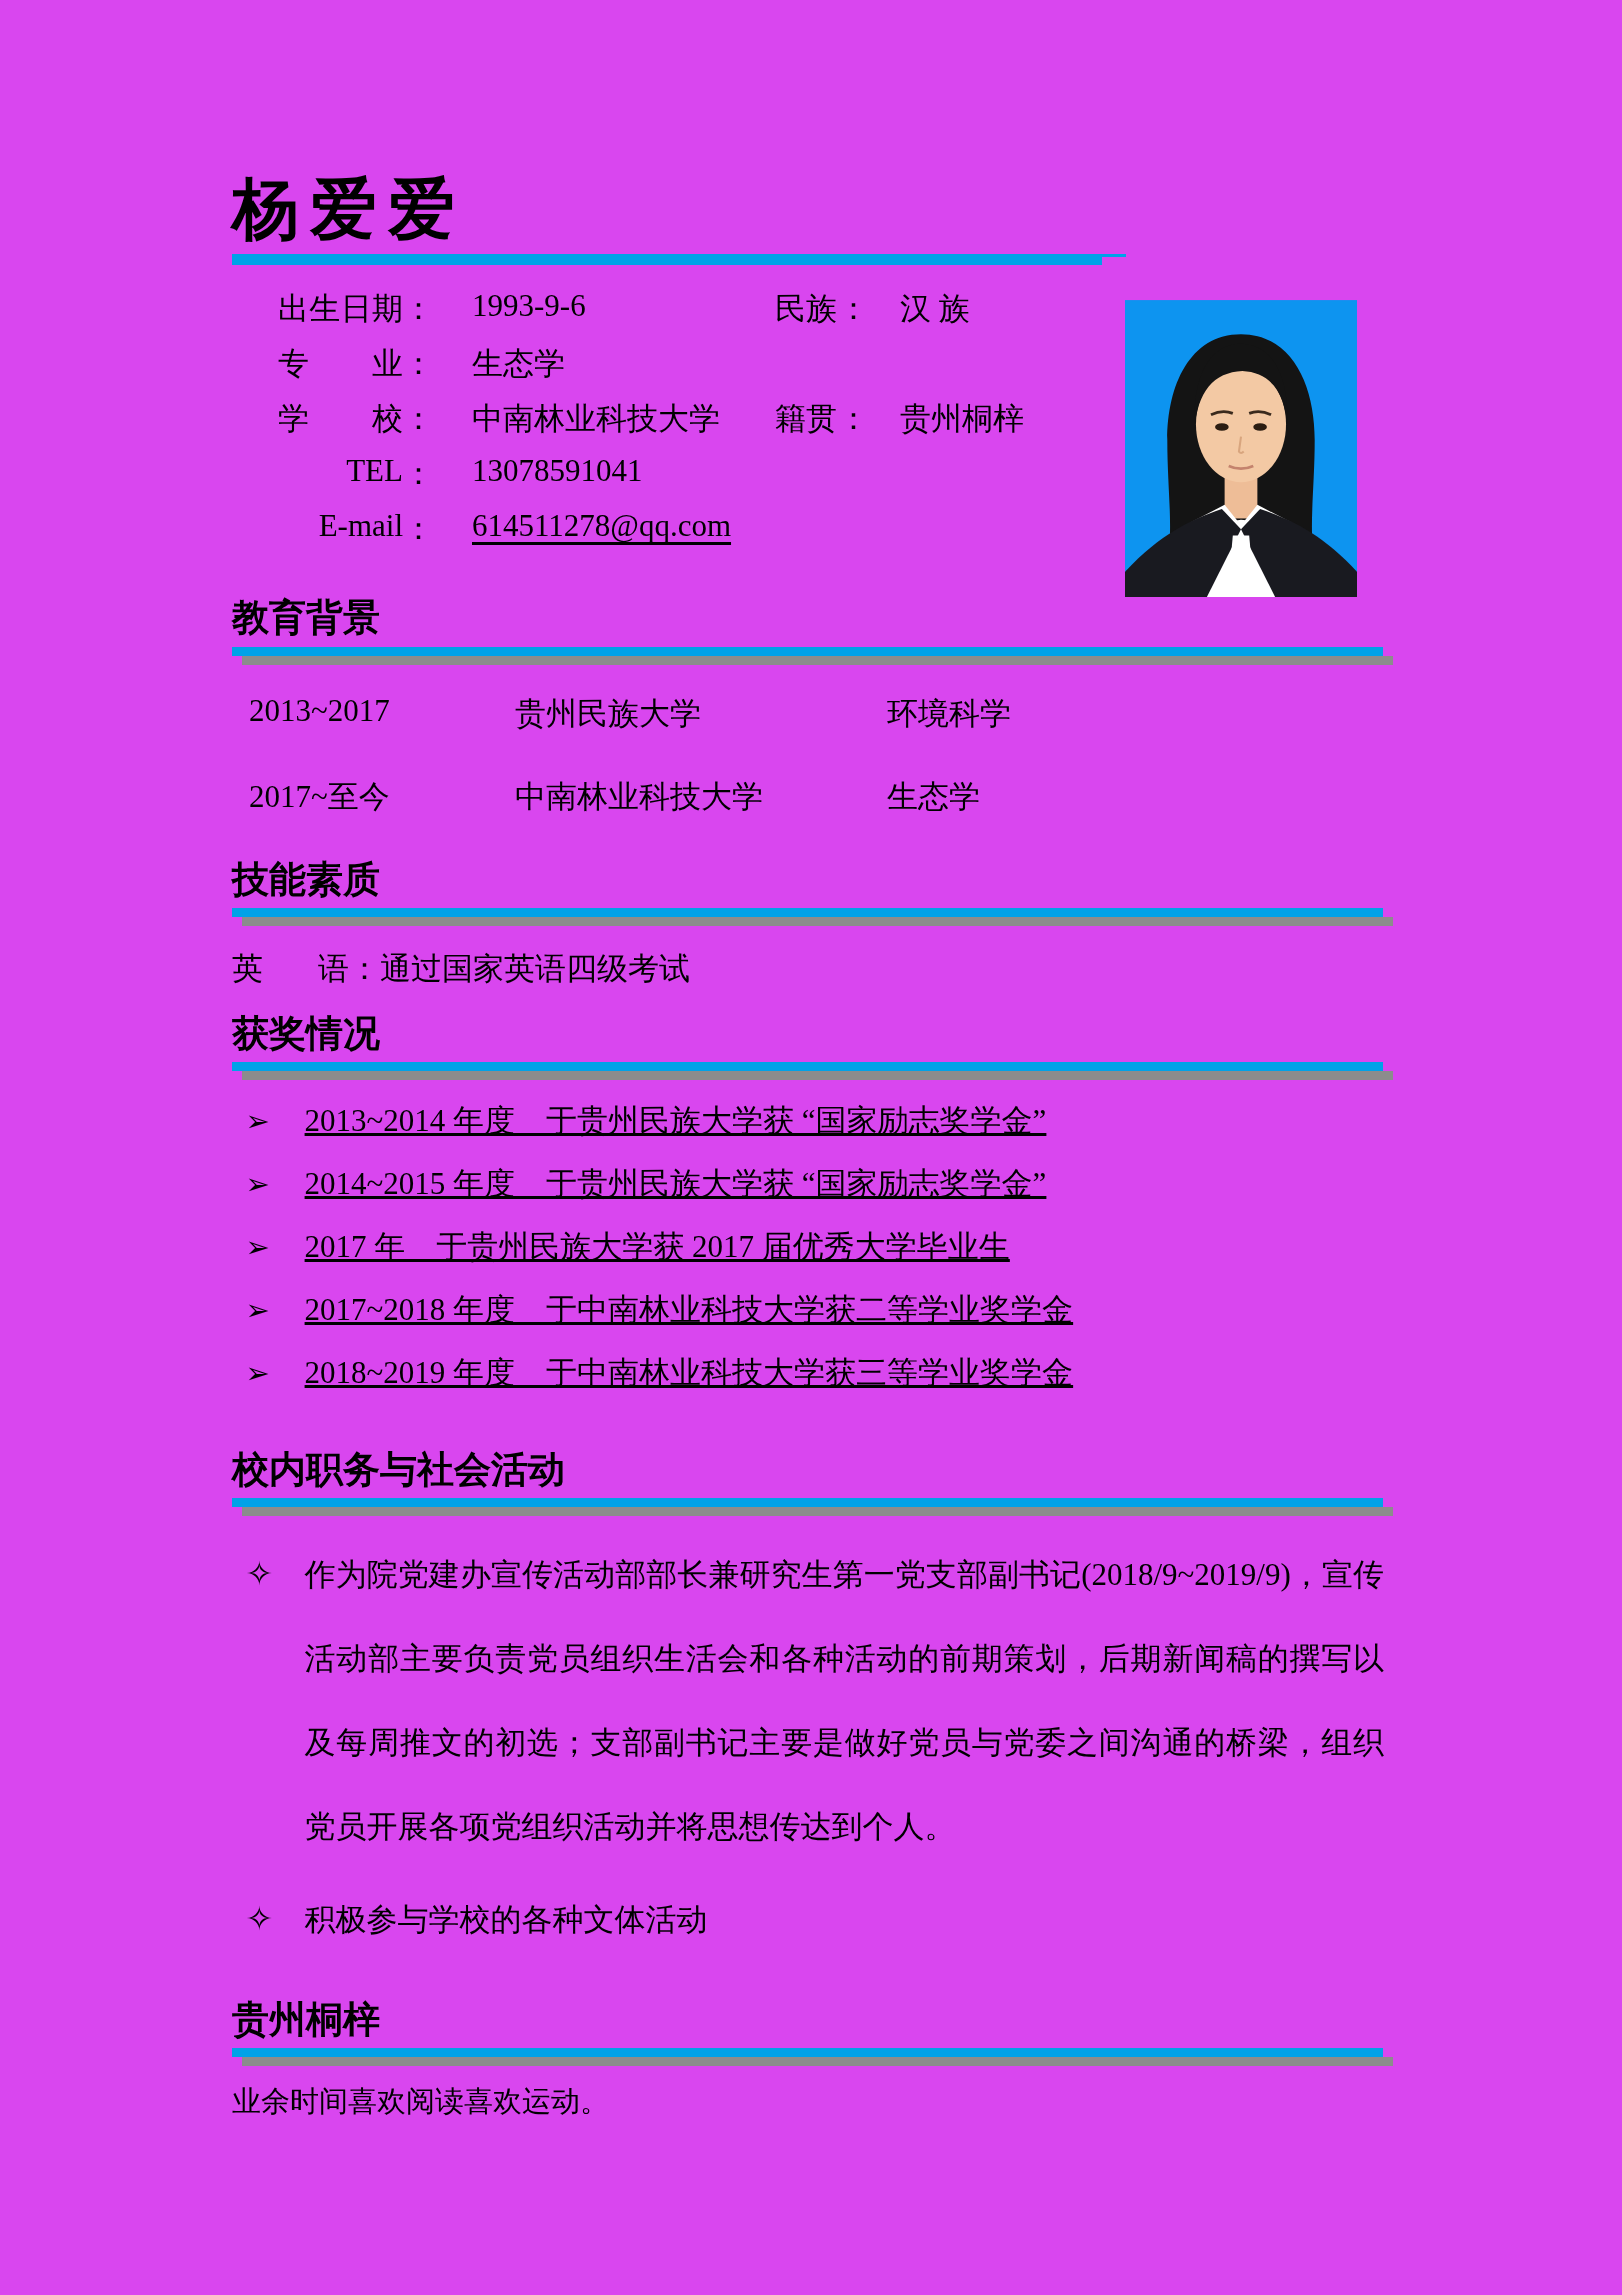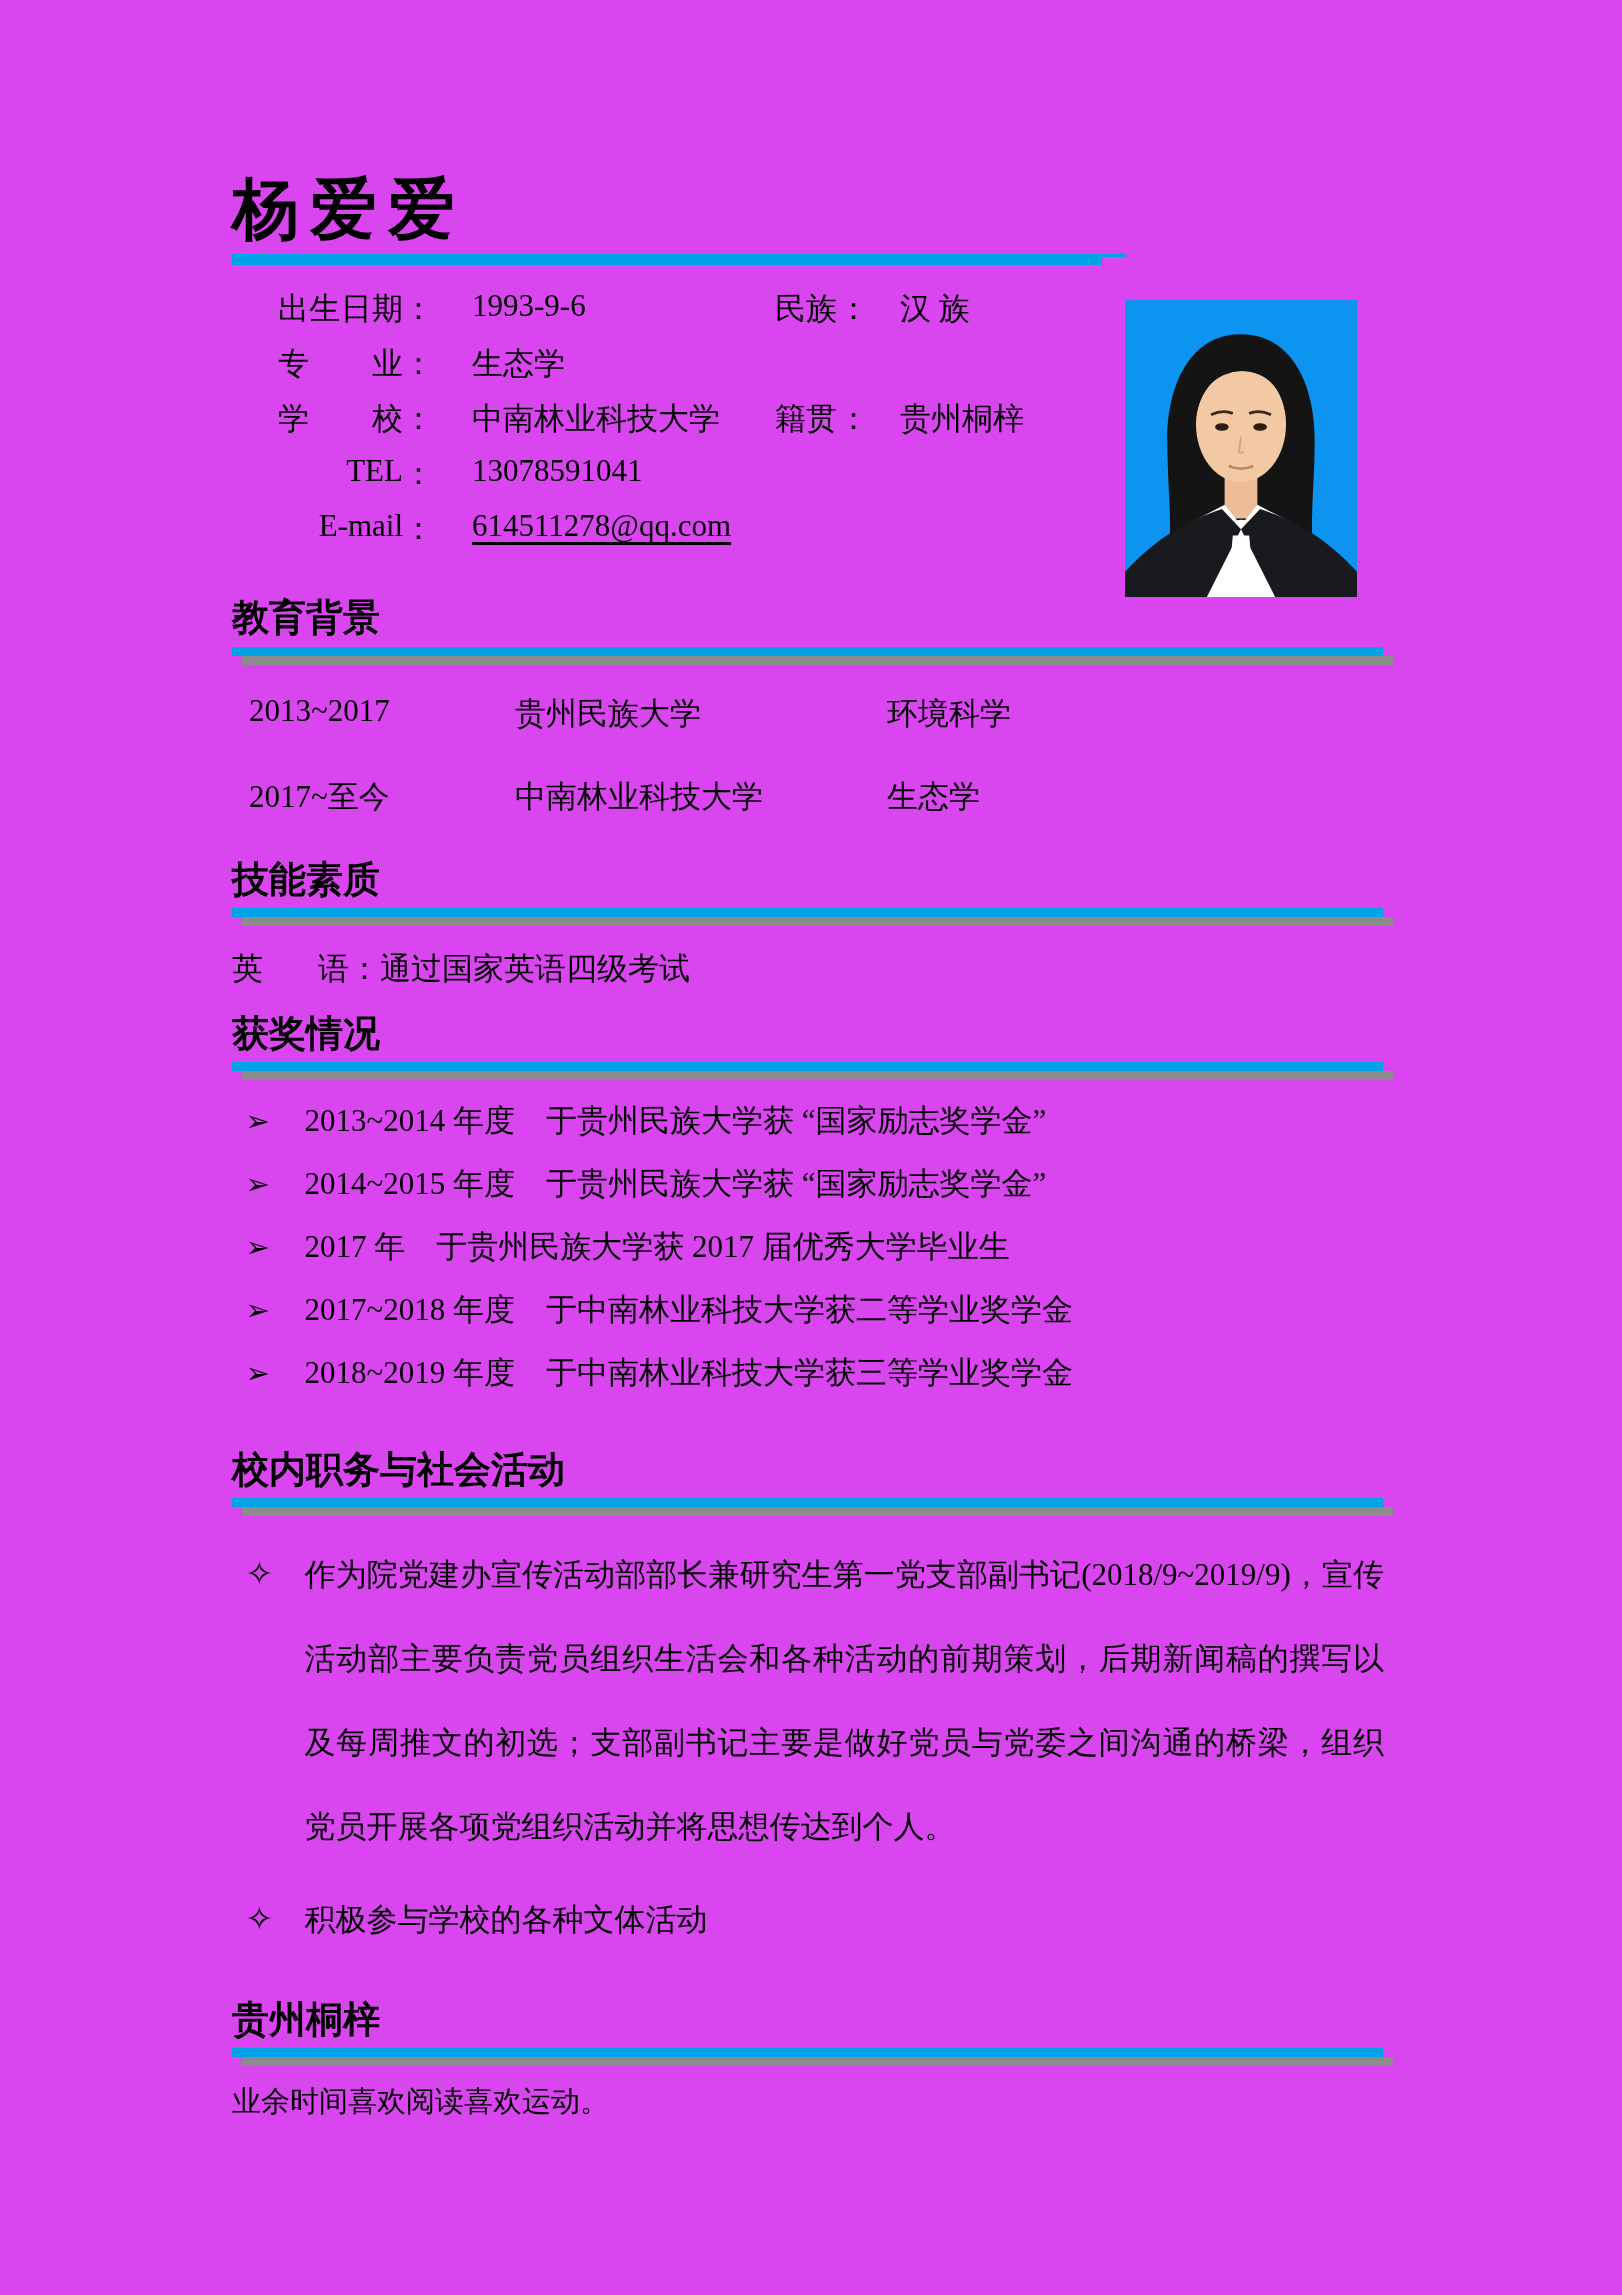--- a/index.html
+++ b/index.html
@@ -50,21 +50,21 @@
   .skill-list{margin-top:13.6px;font-size:31px;}
   .skill-item{line-height:55px;padding-left:149px;text-indent:-149px;text-align:justify;}
   .skill-label{display:inline-block;width:117px;text-align:justify;text-align-last:justify;text-indent:0;white-space:nowrap;}
   .skill-colon{display:inline-block;width:31px;text-indent:0;}
 
   
   .sec-awards{margin-top:16.4px;}
   .award-list{margin-top:20.5px;font-size:31px;}
   .award-item{display:flex;align-items:baseline;line-height:37px;margin-bottom:25px;padding-left:13.6px;}
   .award-marker{width:59px;font-size:29px;flex-shrink:0;}
-  .award-text{flex:1;}
+  .award-text{flex:1;text-decoration:underline;}
 
   
   .sec-activities{margin-top:57px;}
   .activity-list{margin-top:16.4px;font-size:31px;}
   .activity-item{display:flex;align-items:baseline;padding-left:13.6px;margin-bottom:8.2px;}
   .activity-marker{width:59px;font-size:33px;flex-shrink:0;}
   .activity-text{flex:1;line-height:84px;text-align:justify;}
 
   
   .sec-interests{margin-top:37px;}

